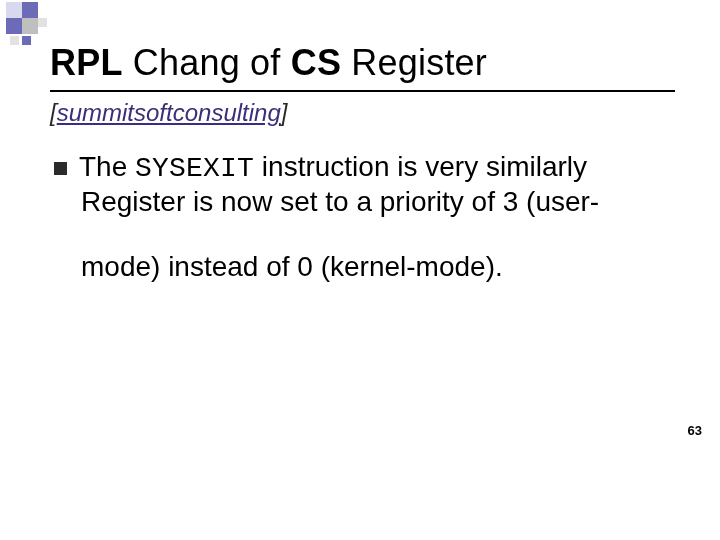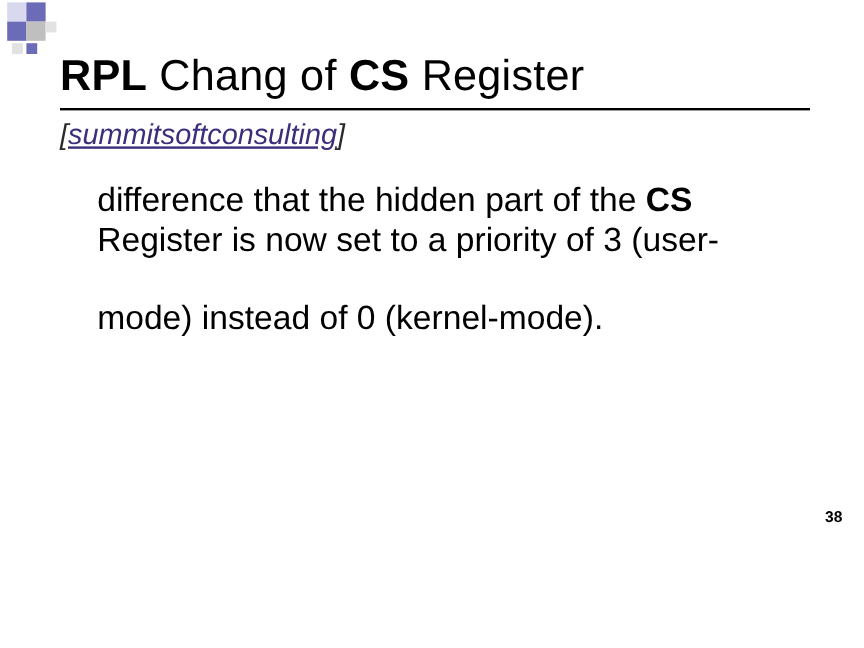--- a/index.html
+++ b/index.html
@@ -105,25 +105,25 @@
   <div class="title">
     <span class="b">RPL</span><span> Chang of </span><span class="b">CS</span><span> Register</span>
   </div>
   <div class="title-underline"></div>
 
   <div class="subtitle">
     <span>[</span><span class="link">summitsoftconsulting</span><span>]</span>
   </div>
 
   <div class="body">
-    <div class="body-line" style="padding-left:27px;">
-      <span>difference that the hidden part of the </span><span class="bold">CS</span>
+    <div class="body-line">
+      <span class="bullet"></span><span>The </span><span class="mono">SYSEXIT</span><span> instruction is very similarly</span>
     </div>
     <div class="body-line" style="padding-left:27px;">
       <span>Register is now set to a priority of 3 (user-</span>
     </div>
     <div class="body-line" style="padding-left:27px;margin-top:32px;">
       <span>mode) instead of 0 (kernel-mode).</span>
     </div>
   </div>
 
-  <div class="pagenum">38</div>
+  <div class="pagenum">63</div>
 </div>
 
 </body></html>

